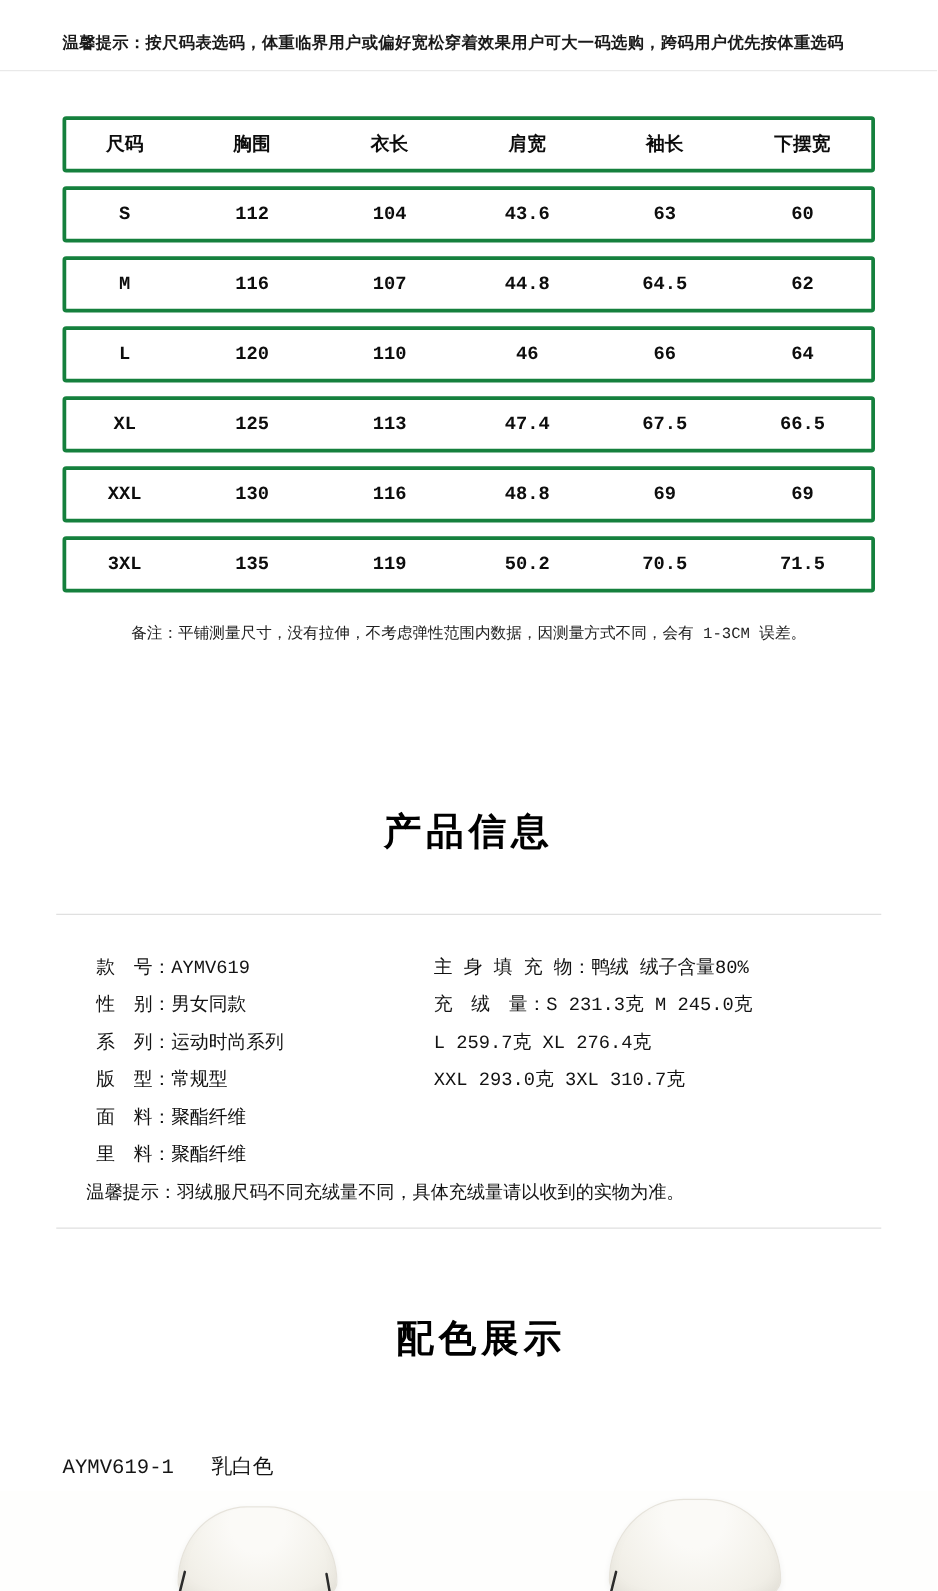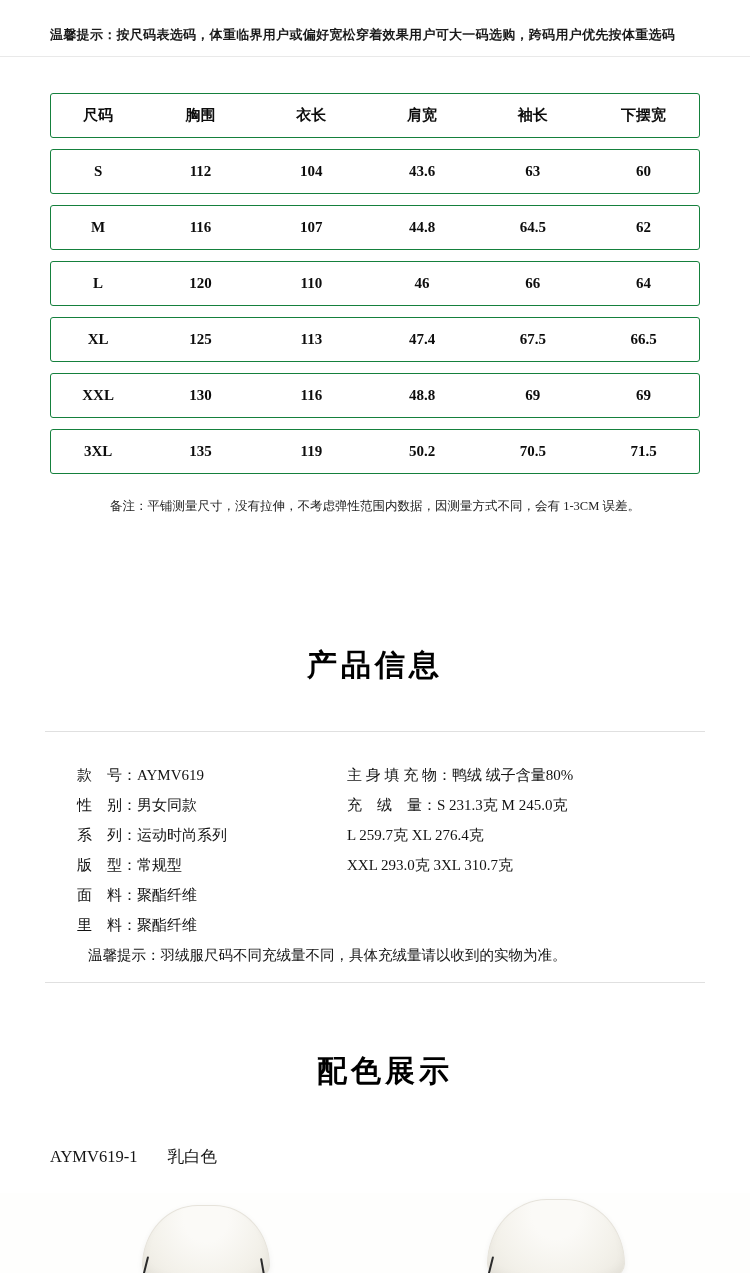--- a/index.html
+++ b/index.html
@@ -1,32 +1,32 @@
 <!DOCTYPE html>
 <html><head>
 <meta charset="utf-8">
 <style>
   * { margin:0; padding:0; box-sizing:border-box; }
   html,body { background:#ffffff; }
   .page {
     width:750px; height:1273px; position:relative; overflow:hidden;
     background:#ffffff; color:#111;
-    font-family:Liberation Serif, serif;
+    font-family:Liberation Mono, monospace;
   }
   .top-tip {
     padding:26px 46px 13px 50px;
     font-size:13px; font-weight:bold; line-height:17px; color:#1a1a1a;
     letter-spacing:0.3px;
   }
   .top-divider { height:1px; background:#e9e9e9; }
 
   .size-table { margin:36px 50px 0; }
   .t-row {
     display:flex; align-items:center; height:45px;
-    border:1px solid #15803d; border-radius:3px;
+    border:3px solid #15803d; border-radius:3px;
     margin-bottom:11px; background:#fff;
   }
   .t-row:last-child { margin-bottom:0; }
   .t-cell {
     flex:1; text-align:center; font-size:15px; font-weight:bold; color:#0d0d0d;
   }
   .t-cell:first-child { flex:0.85; }
 
   .table-note {
     margin-top:24px; text-align:center; font-size:12.5px; color:#222;
@@ -35,25 +35,25 @@
   .section-title {
     margin-top:130px; text-align:center;
     font-size:30px; font-weight:bold; letter-spacing:4px; color:#000;
   }
   .divider { height:1px; background:#e0e0e0; margin:45px 45px 0; }
 
   .info-block { display:flex; margin-top:28px; padding-left:77px; font-size:15px; color:#121212; }
   .info-left { width:270px; }
   .info-right { flex:1; }
   .info-line { line-height:30px; white-space:nowrap; }
-  .info-tip { padding-left:88px; font-size:14.5px; line-height:30px; color:#121212; }
+  .info-tip { padding-left:69px; font-size:14.5px; line-height:30px; color:#121212; }
   .divider-2 { margin-top:12px; }
 
   .color-title { margin-top:68px;padding-left:20px; }
-  .color-label { margin-top:54px; padding-left:50px; font-size:16.5px; color:#151515; }
+  .color-label { margin-top:70px; padding-left:50px; font-size:16.5px; color:#151515; }
   .color-label .color-name { margin-left:30px; }
 
   .jackets { position:absolute; left:0; right:0; bottom:0; height:80px; background:#fefefd; }
   .hood {
     position:absolute; bottom:-14px;
     border:1px solid #e6e3db;
     border-radius:50% 50% 40% 40% / 85% 85% 30% 30%;
     background: radial-gradient(ellipse at 50% 15%, #fbfaf7 25%, #f3f1ea 65%, #e9e6dd 100%);
     box-shadow: 0 2px 6px rgba(0,0,0,0.06), inset 0 -6px 10px rgba(0,0,0,0.04);
   }

